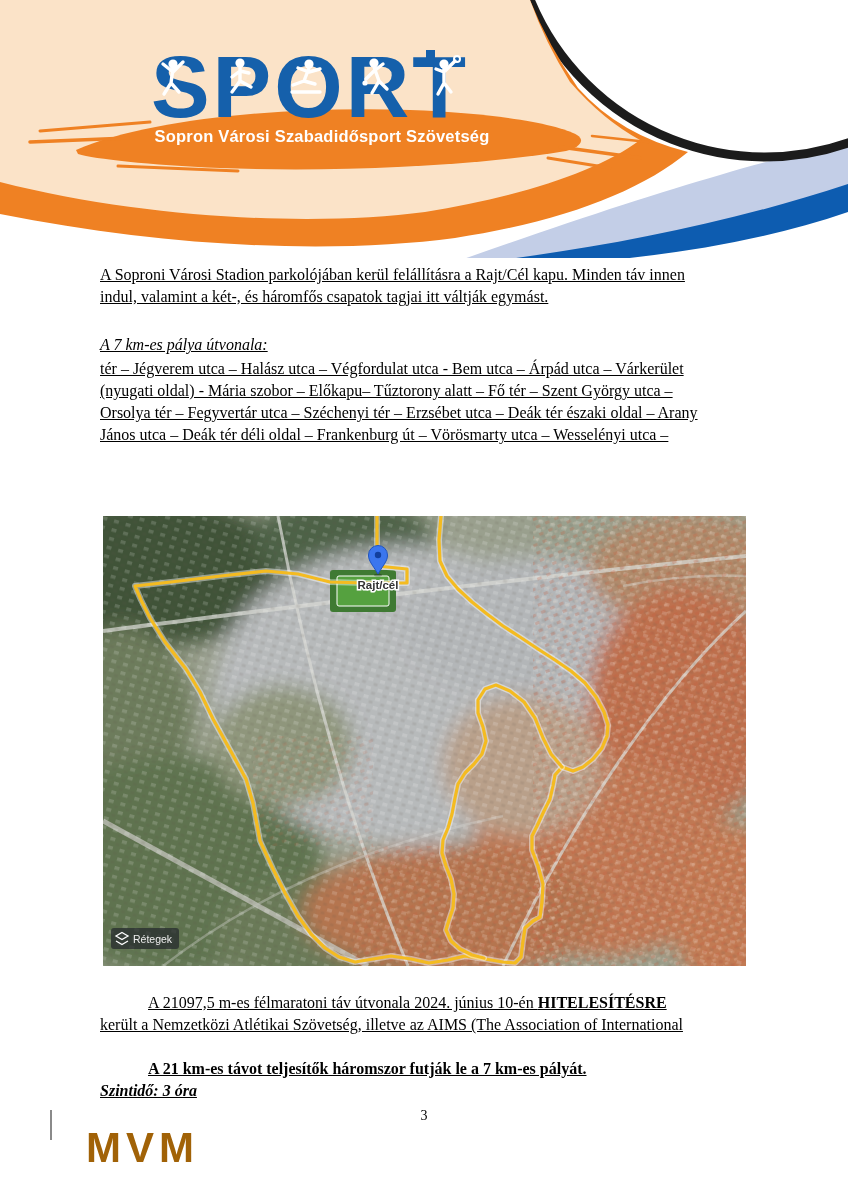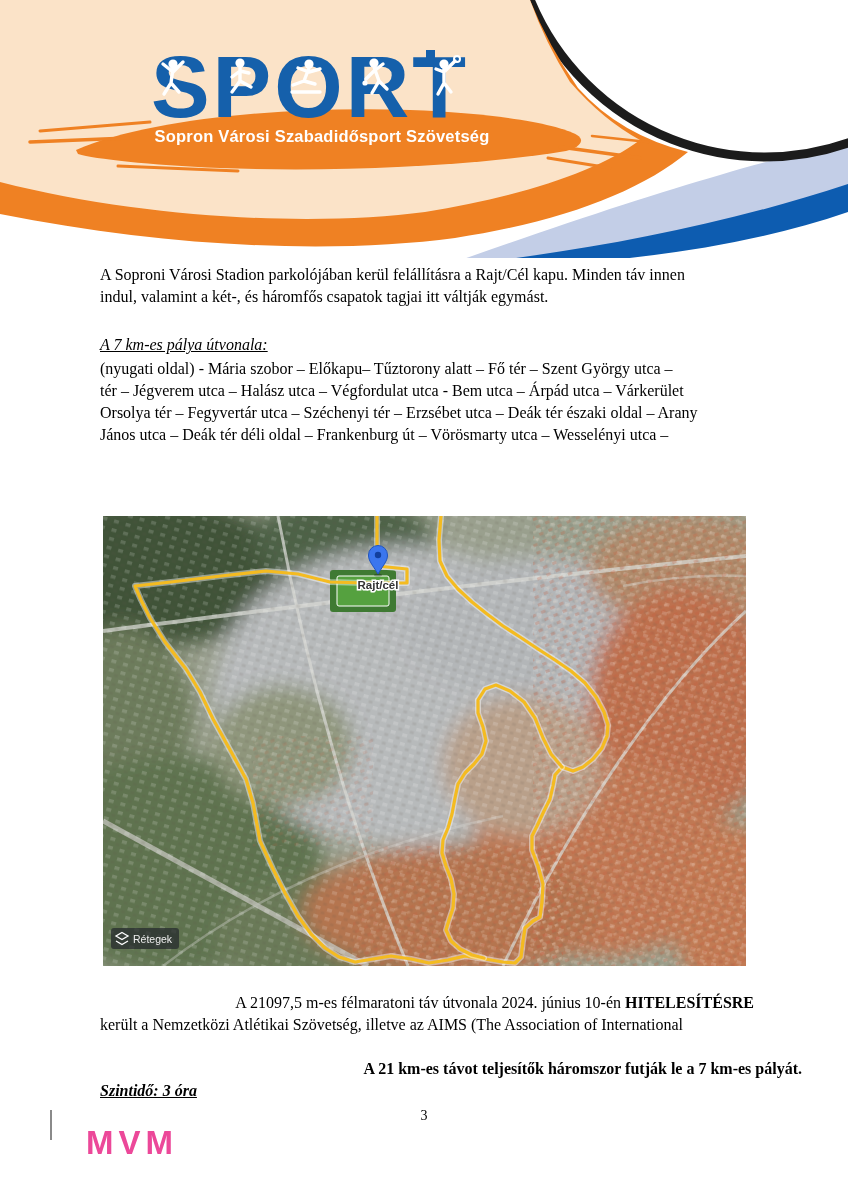--- a/index.html
+++ b/index.html
@@ -1,27 +1,27 @@
 <!DOCTYPE html>
 <html><head>
 <meta charset="utf-8">
 <style>
   html,body{margin:0;padding:0;background:#e8e8e8;}
   .page{position:relative;width:848px;height:1200px;background:#ffffff;margin:0 auto;
         overflow:hidden;font-family:"Liberation Serif",serif;color:#000;}
   .abs{position:absolute;}
-  .bodytext{left:100px;width:654px;font-size:16px;line-height:22px;}
+  .bodytext{left:100px;width:654px;font-size:16px;line-height:22px;text-decoration:underline;}
   .line{height:22px;white-space:nowrap;}
   .route-heading{font-style:italic;text-decoration:underline;font-size:16px;}
-  .indent{padding-left:48px;text-align:right;}
+  .indent{padding-left:48px;}
   .bold{font-weight:bold;}
   .underline{text-decoration:underline;}
   .pagenum{left:0;width:848px;text-align:center;font-size:14px;}
-  .mvm{font-family:"Liberation Sans",sans-serif;font-weight:900;font-size:33px;
-       letter-spacing:5px;color:#ec4899;transform:scaleY(1.02);}
+  .mvm{font-family:"Liberation Sans",sans-serif;font-weight:900;font-size:42px;
+       letter-spacing:5px;color:#a16207;transform:scaleY(1.02);}
   .changebar{width:2px;height:30px;background:#8a8a8a;}
   svg text{font-family:"Liberation Sans",sans-serif;}
   .serifnum{font-family:"Liberation Serif",serif;}
 </style>
 </head>
 <body>
 
 <div class="page">
 
   <svg class="abs" style="left:0;top:0;" width="848" height="258" viewBox="0 0 848 258">
@@ -86,22 +86,22 @@
   </svg>
 
   <div class="abs bodytext" style="top:264px;">
     <div class="line">A Soproni Városi Stadion parkolójában kerül felállításra a Rajt/Cél kapu. Minden táv innen</div>
     <div class="line">indul, valamint a két-, és háromfős csapatok tagjai itt váltják egymást.</div>
   </div>
 
   <div class="abs bodytext route-heading" style="top:334px;">A 7 km-es pálya útvonala:</div>
 
   <div class="abs bodytext" style="top:358px;">
+    <div class="line">tér – Jégverem utca – Halász utca – Végfordulat utca - Bem utca – Árpád utca – Várkerület</div>
     <div class="line">(nyugati oldal) - Mária szobor – Előkapu– Tűztorony alatt – Fő tér – Szent György utca –</div>
-    <div class="line">tér – Jégverem utca – Halász utca – Végfordulat utca - Bem utca – Árpád utca – Várkerület</div>
     <div class="line">Orsolya tér – Fegyvertár utca – Széchenyi tér – Erzsébet utca – Deák tér északi oldal – Arany</div>
     <div class="line">János utca – Deák tér déli oldal – Frankenburg út – Vörösmarty utca – Wesselényi utca –</div>
   </div>
 
   <svg class="abs" style="left:103px;top:516px;" width="643" height="450" viewBox="0 0 643 450">
     <defs>
       <filter id="blur9" x="-40%" y="-40%" width="180%" height="180%">
         <feGaussianBlur stdDeviation="10"></feGaussianBlur>
       </filter>
       <pattern id="bld" width="12" height="9" patternUnits="userSpaceOnUse" patternTransform="rotate(16)">

